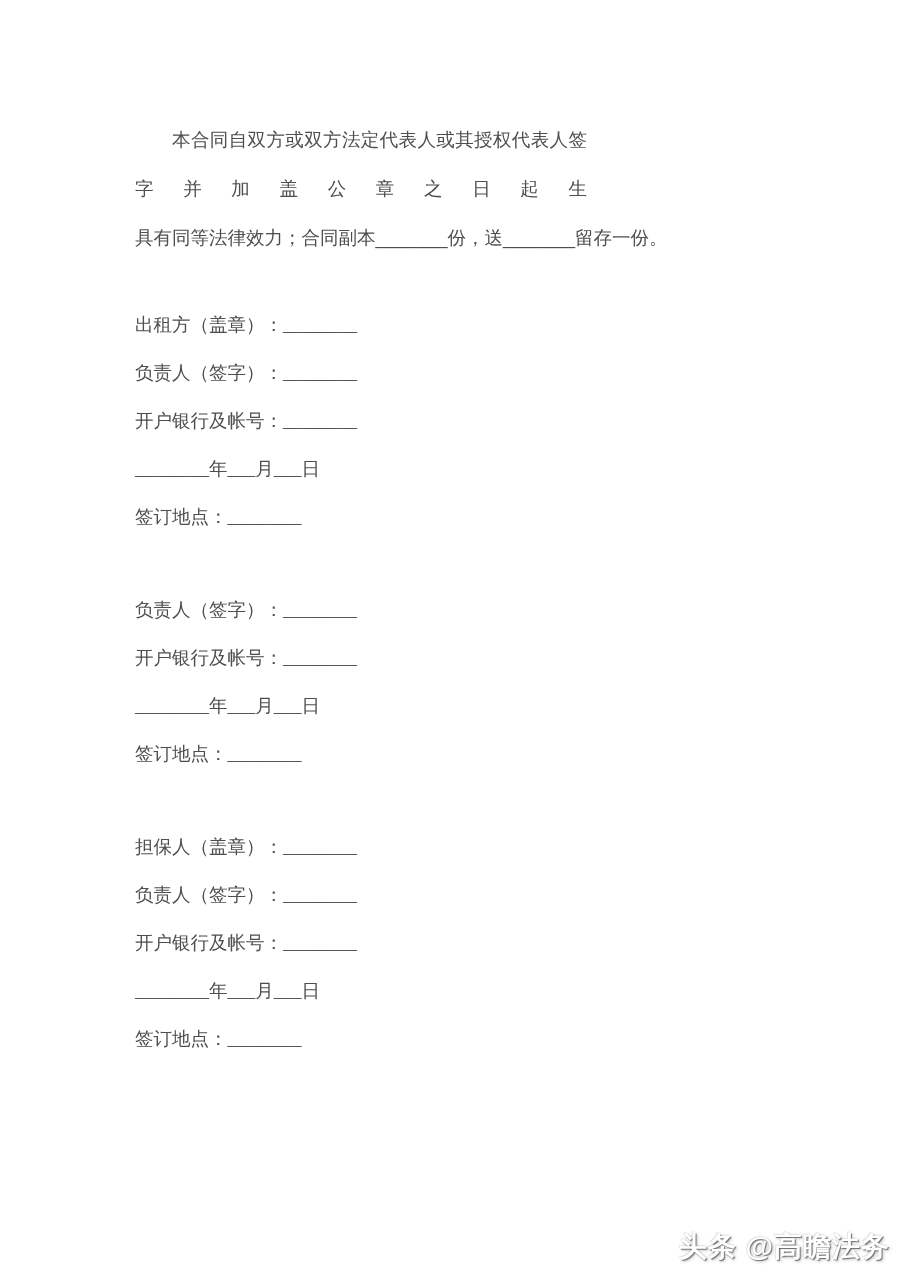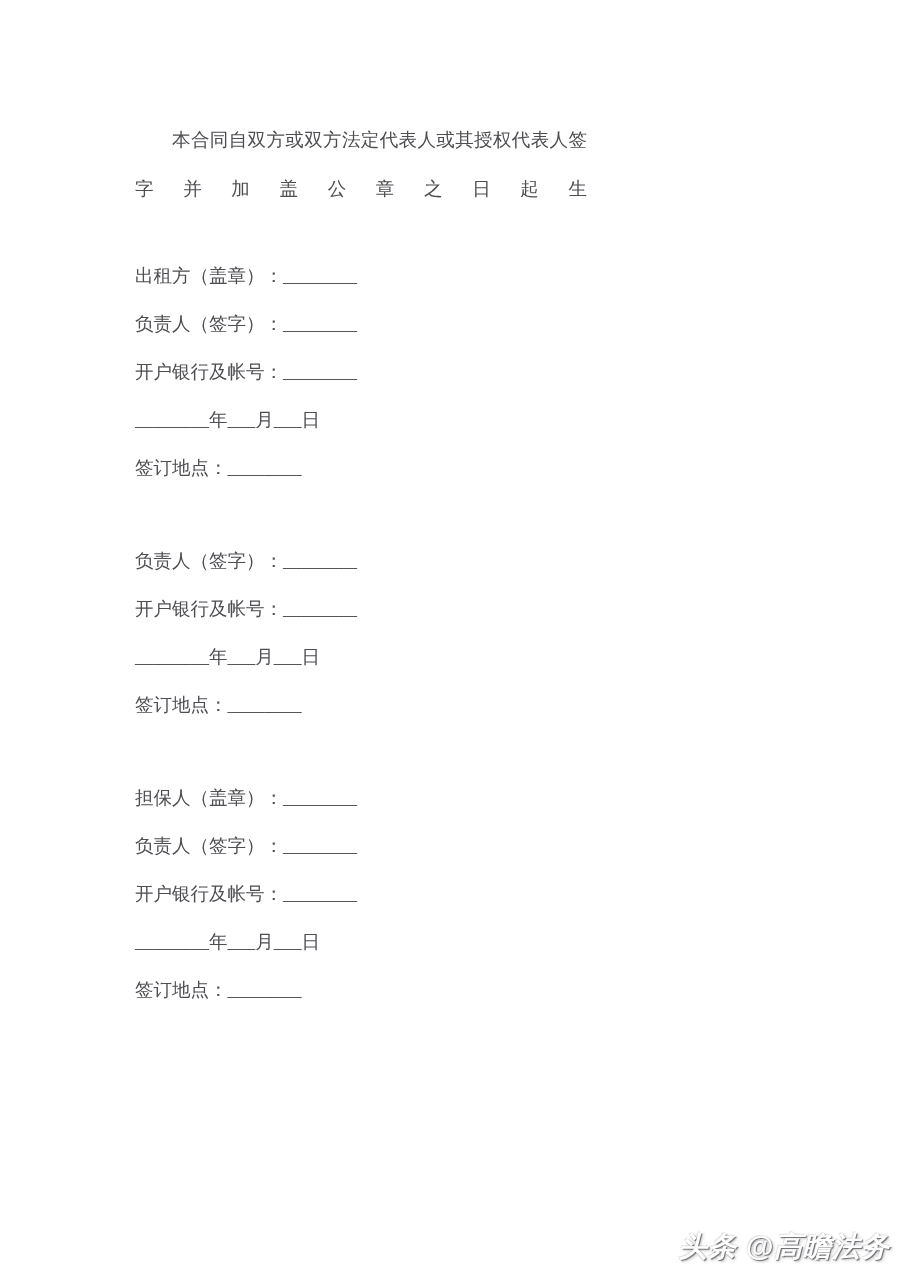--- a/index.html
+++ b/index.html
@@ -58,30 +58,30 @@
     bottom: 14px;
     font-size: 28px;
     font-weight: bold;
     letter-spacing: 1px;
     color: #ffffff;
     text-shadow:
       1px 1px 1px rgba(70, 70, 75, 0.75),
       -1px -1px 1px rgba(190, 190, 195, 0.45),
       2px 2px 3px rgba(120, 120, 125, 0.35);
     white-space: nowrap;
-    font-style: italic;
   }
 </style>
 </head>
 <body>
 
 <div class="page">
 
   <div class="paragraph">
     <div class="pline justify indent">本合同自双方或双方法定代表人或其授权代表人签字并加盖公章之日起生</div>
+    <div class="pline">具有同等法律效力；合同副本_______份，送_______留存一份。</div>
   </div>
 
   <div class="sig-block">
     <div class="sig-line">出租方（盖章）：________</div>
     <div class="sig-line">负责人（签字）：________</div>
     <div class="sig-line">开户银行及帐号：________</div>
     <div class="sig-line">________年___月___日</div>
     <div class="sig-line">签订地点：________</div>
   </div>
 

